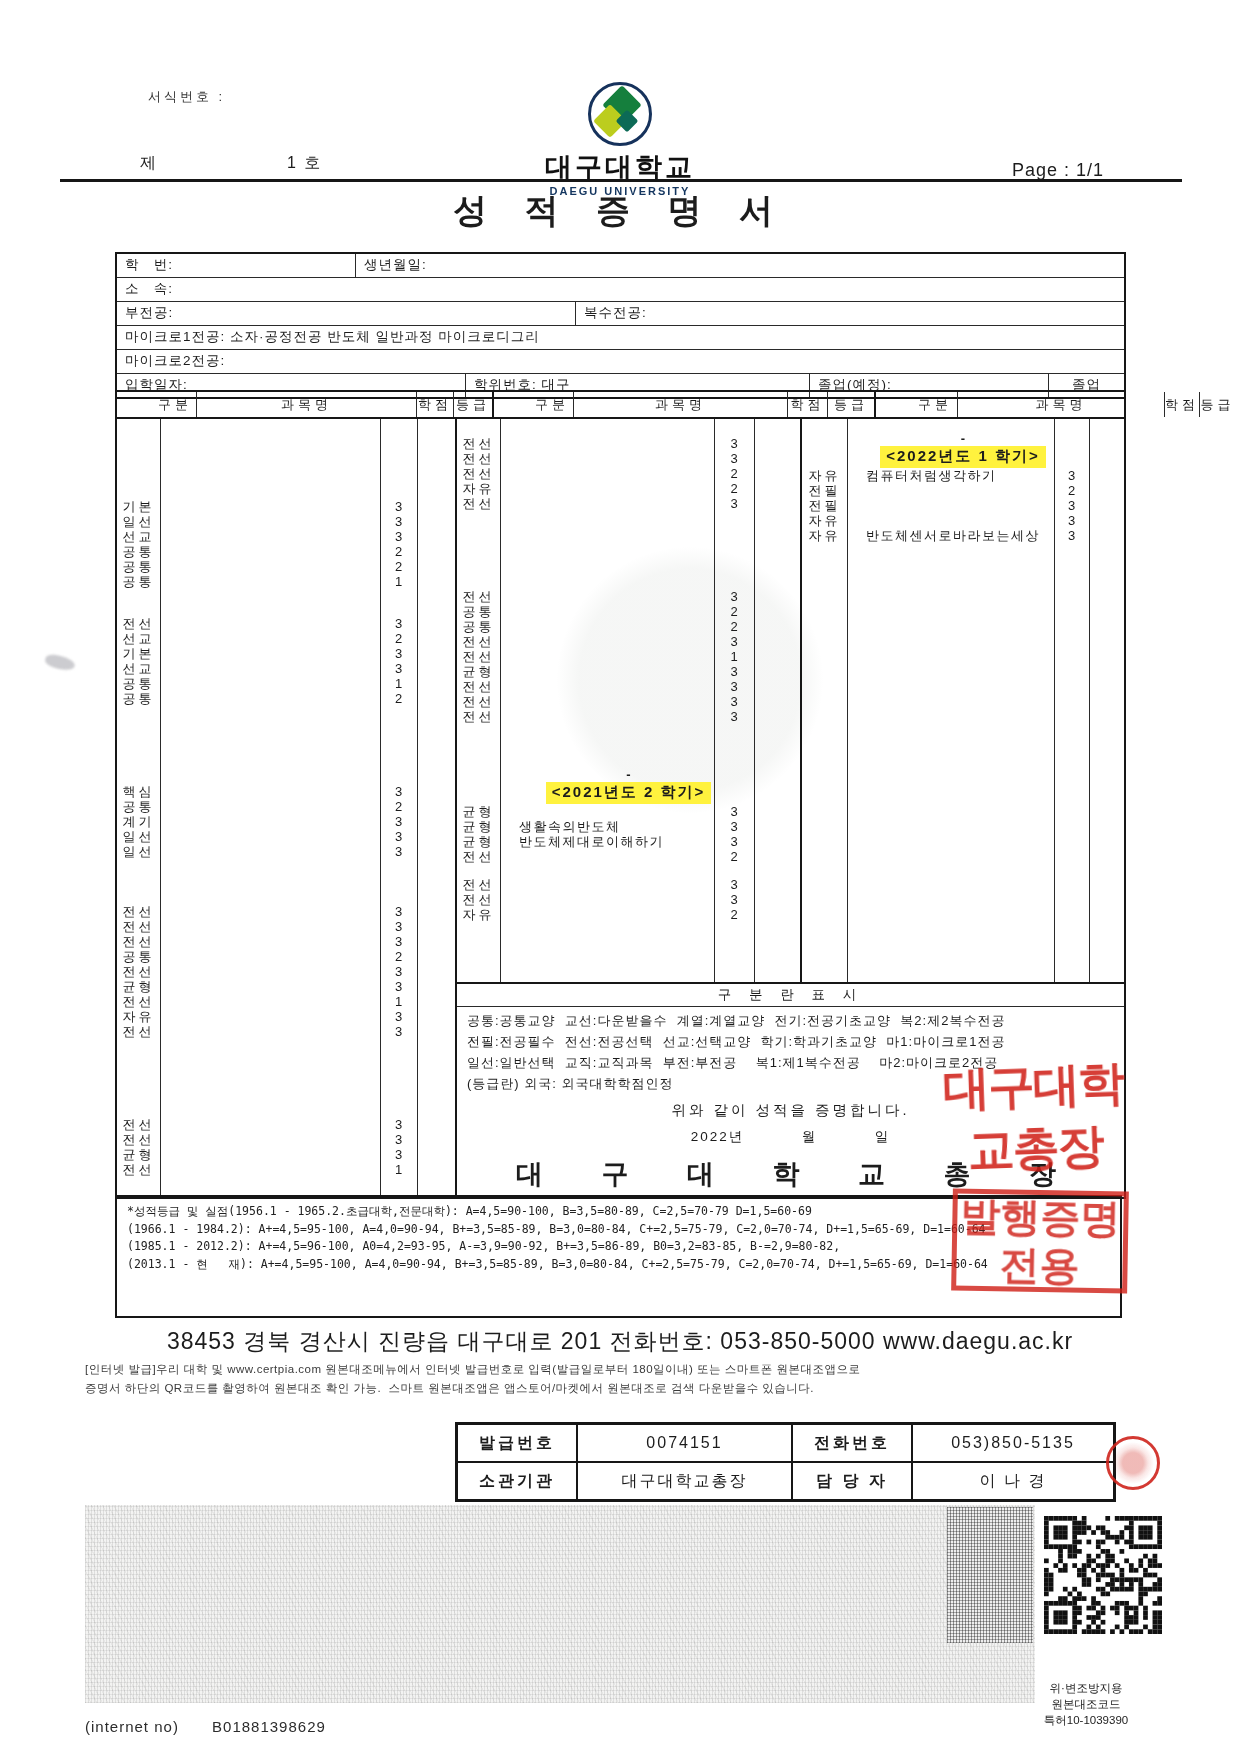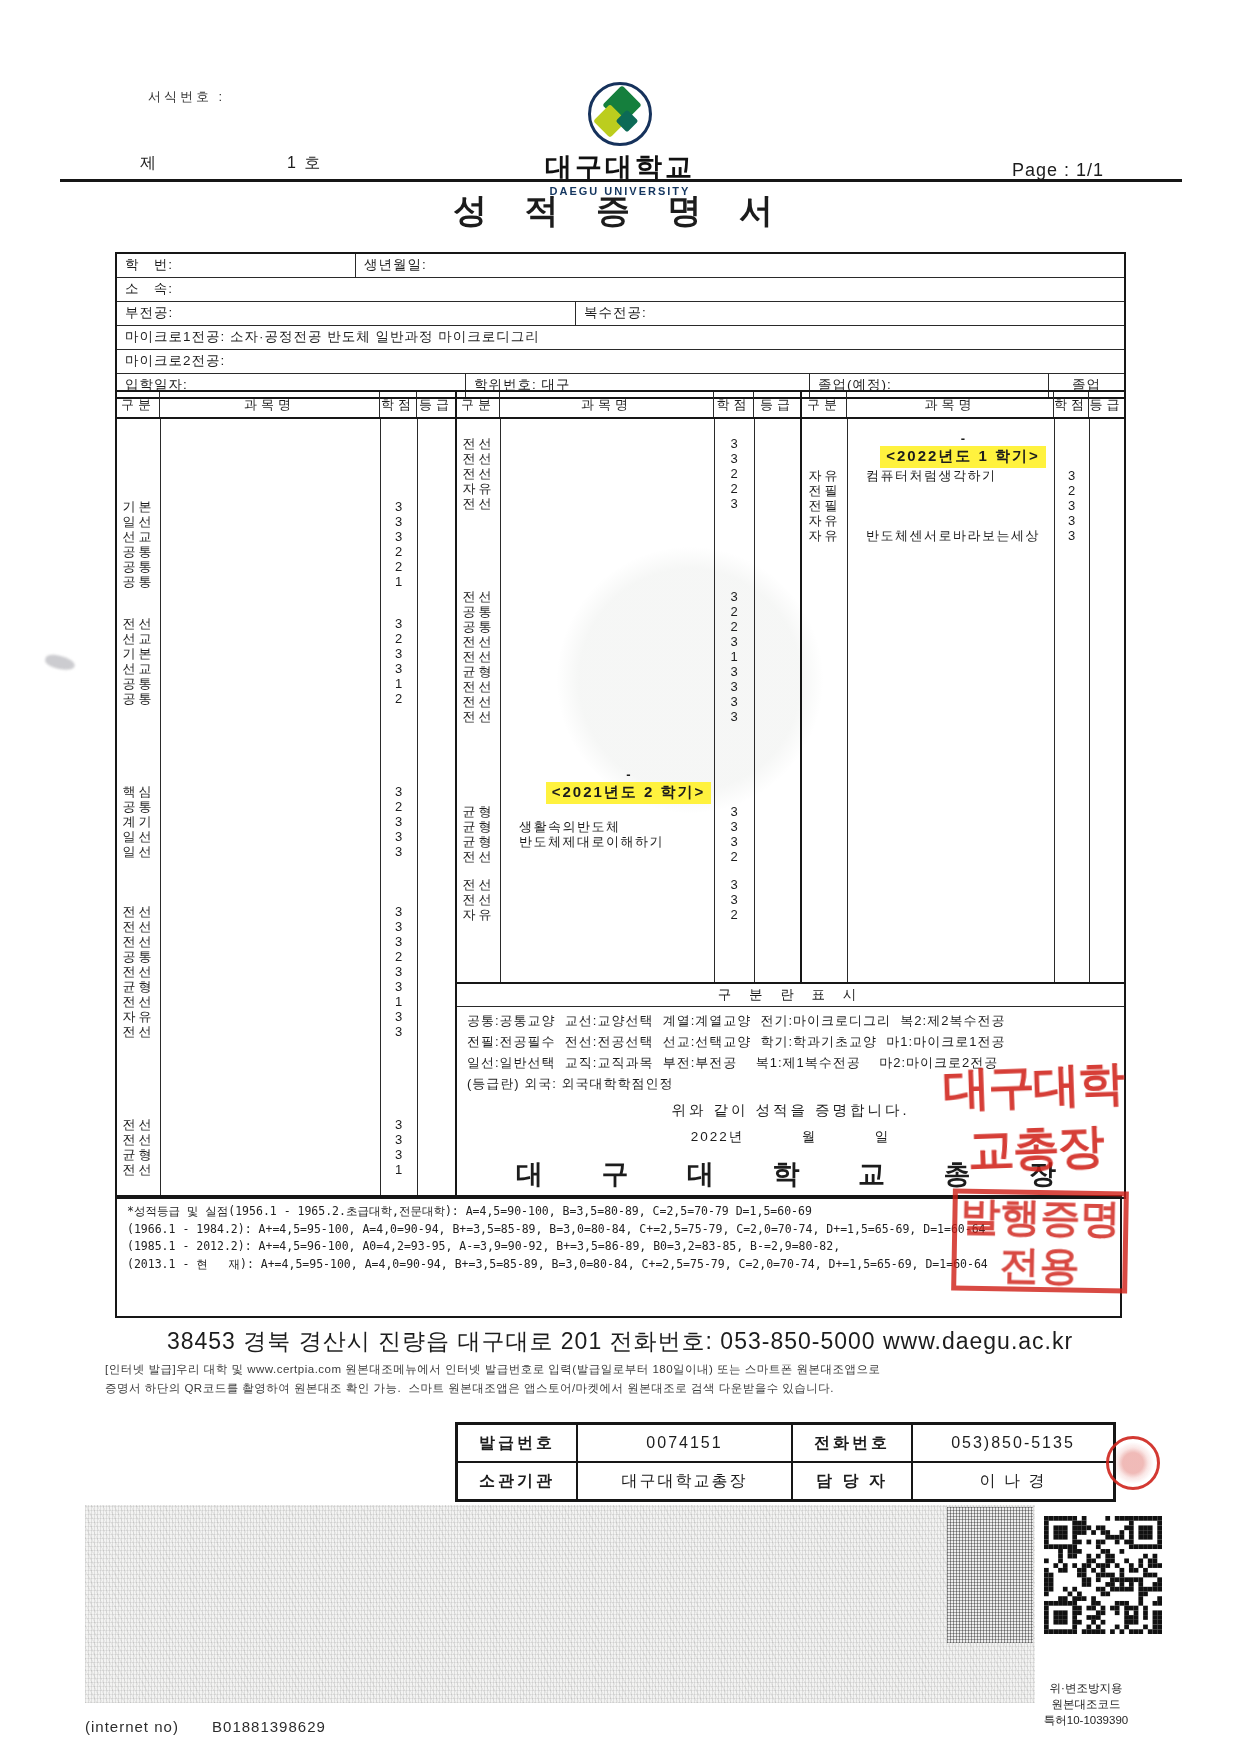--- a/index.html
+++ b/index.html
@@ -25,21 +25,21 @@
   
   .info{left:115px;top:252px;width:1007px;border:2px solid #161616;font-size:13.5px;}
   .info .irow{display:flex;height:23px;line-height:22px;border-top:1.5px solid #2a2a2a;}
   .info .irow:first-child{border-top:none;}
   .info .cell{padding-left:8px;letter-spacing:1px;white-space:pre;overflow:hidden;border-left:1.5px solid #2a2a2a;}
   .info .cell:first-child{border-left:none;}
 
   
   .main{left:115px;top:390px;width:1007px;height:805px;border:2px solid #161616;}
   .thead{display:flex;height:25px;border-bottom:2px solid #161616;font-size:13px;}
-  .thg{display:flex;height:100%;}
+  .thg{display:flex;height:100%;padding-left:37px;}
   .thg.gb{border-right:2px solid #161616;}
   .th{display:flex;align-items:center;justify-content:center;letter-spacing:4px;border-right:1px solid #2a2a2a;box-sizing:border-box;}
   .thg .th:last-child{border-right:none;}
   .tbody{position:relative;height:778px;}
   .colgrp{position:absolute;top:0;box-sizing:border-box;}
   #g1{left:0;width:340px;height:778px;border-right:2px solid #161616;}
   #g2{left:340px;width:345px;height:563px;border-right:2px solid #161616;}
   #g3{left:685px;width:322px;height:563px;}
   .vline{position:absolute;top:0;bottom:0;width:1px;background:#2a2a2a;}
   
@@ -66,21 +66,21 @@
   .cert-line1{margin-top:7px;text-align:center;font-size:14.5px;letter-spacing:3px;}
   .cert-date{margin-top:8px;text-align:center;font-size:13.5px;white-space:pre;letter-spacing:2px;}
   .cert-issuer{margin-top:10px;text-align:center;font-size:27px;font-weight:600;letter-spacing:9px;white-space:pre;}
 
   
   .grades{left:115px;top:1195px;width:1007px;height:123px;border:2px solid #161616;box-sizing:border-box;padding:6px 0 0 10px;}
   .grade-line{font-family:"DejaVu Sans Mono","Liberation Mono",monospace;font-size:11.5px;line-height:17.5px;white-space:pre;color:#222;}
 
   
   .address{left:0;right:0;top:1326px;text-align:center;font-size:23px;letter-spacing:1px;}
-  .notes{left:85px;top:1360px;margin-left:20px;}
+  .notes{left:85px;top:1360px;}
   .note-line{font-size:11.5px;line-height:19px;color:#3a3a3a;letter-spacing:0.5px;white-space:pre;}
 
   .issue{left:455px;top:1422px;width:655px;border:3px solid #161616;font-size:16px;}
   .issue .irow2{display:flex;height:36px;line-height:36px;}
   .issue .irow2 + .irow2{border-top:2px solid #161616;}
   .issue .lab{width:120px;text-align:center;font-weight:bold;letter-spacing:3px;border-right:2px solid #161616;box-sizing:border-box;}
   .issue .val{width:215px;text-align:center;letter-spacing:2px;border-right:2px solid #161616;box-sizing:border-box;}
   .issue .val2{flex:1;text-align:center;letter-spacing:2px;}
   .staff-seal{left:1106px;top:1436px;width:48px;height:48px;border:3px solid #cf241c;border-radius:50%;
               background:radial-gradient(circle at 50% 50%, rgba(207,36,28,.35) 0 30%, rgba(207,36,28,.12) 45%, transparent 62%);opacity:.9;}
@@ -568,21 +568,21 @@
               <span class="c-name w-name">반도체센서로바라보는세상</span>
               <span class="c-credit w-credit">3</span>
               <span class="c-grade w-grade"></span>
             </div>
           </div>
         </div>
 
       <div id="legend">
         <div class="legend-title">구 분 란 표 시</div>
         <div class="legend-lines">
-            <div class="legend-line">공통:공통교양  교선:교양선택  계열:계열교양  전기:마이크로디그리  복2:제2복수전공</div>
+            <div class="legend-line">공통:공통교양  교선:다운받을수  계열:계열교양  전기:전공기초교양  복2:제2복수전공</div>
             <div class="legend-line">전필:전공필수  전선:전공선택  선교:선택교양  학기:학과기초교양  마1:마이크로1전공</div>
             <div class="legend-line">일선:일반선택  교직:교직과목  부전:부전공    복1:제1복수전공    마2:마이크로2전공</div>
             <div class="legend-line">(등급란) 외국: 외국대학학점인정</div>
           </div>
         <div class="cert-line1">위와 같이 성적을 증명합니다.</div>
         <div class="cert-date">2022년          월          일</div>
         <div class="cert-issuer">대   구   대   학   교   총   장</div>
       </div>
     </div>
   </div>

